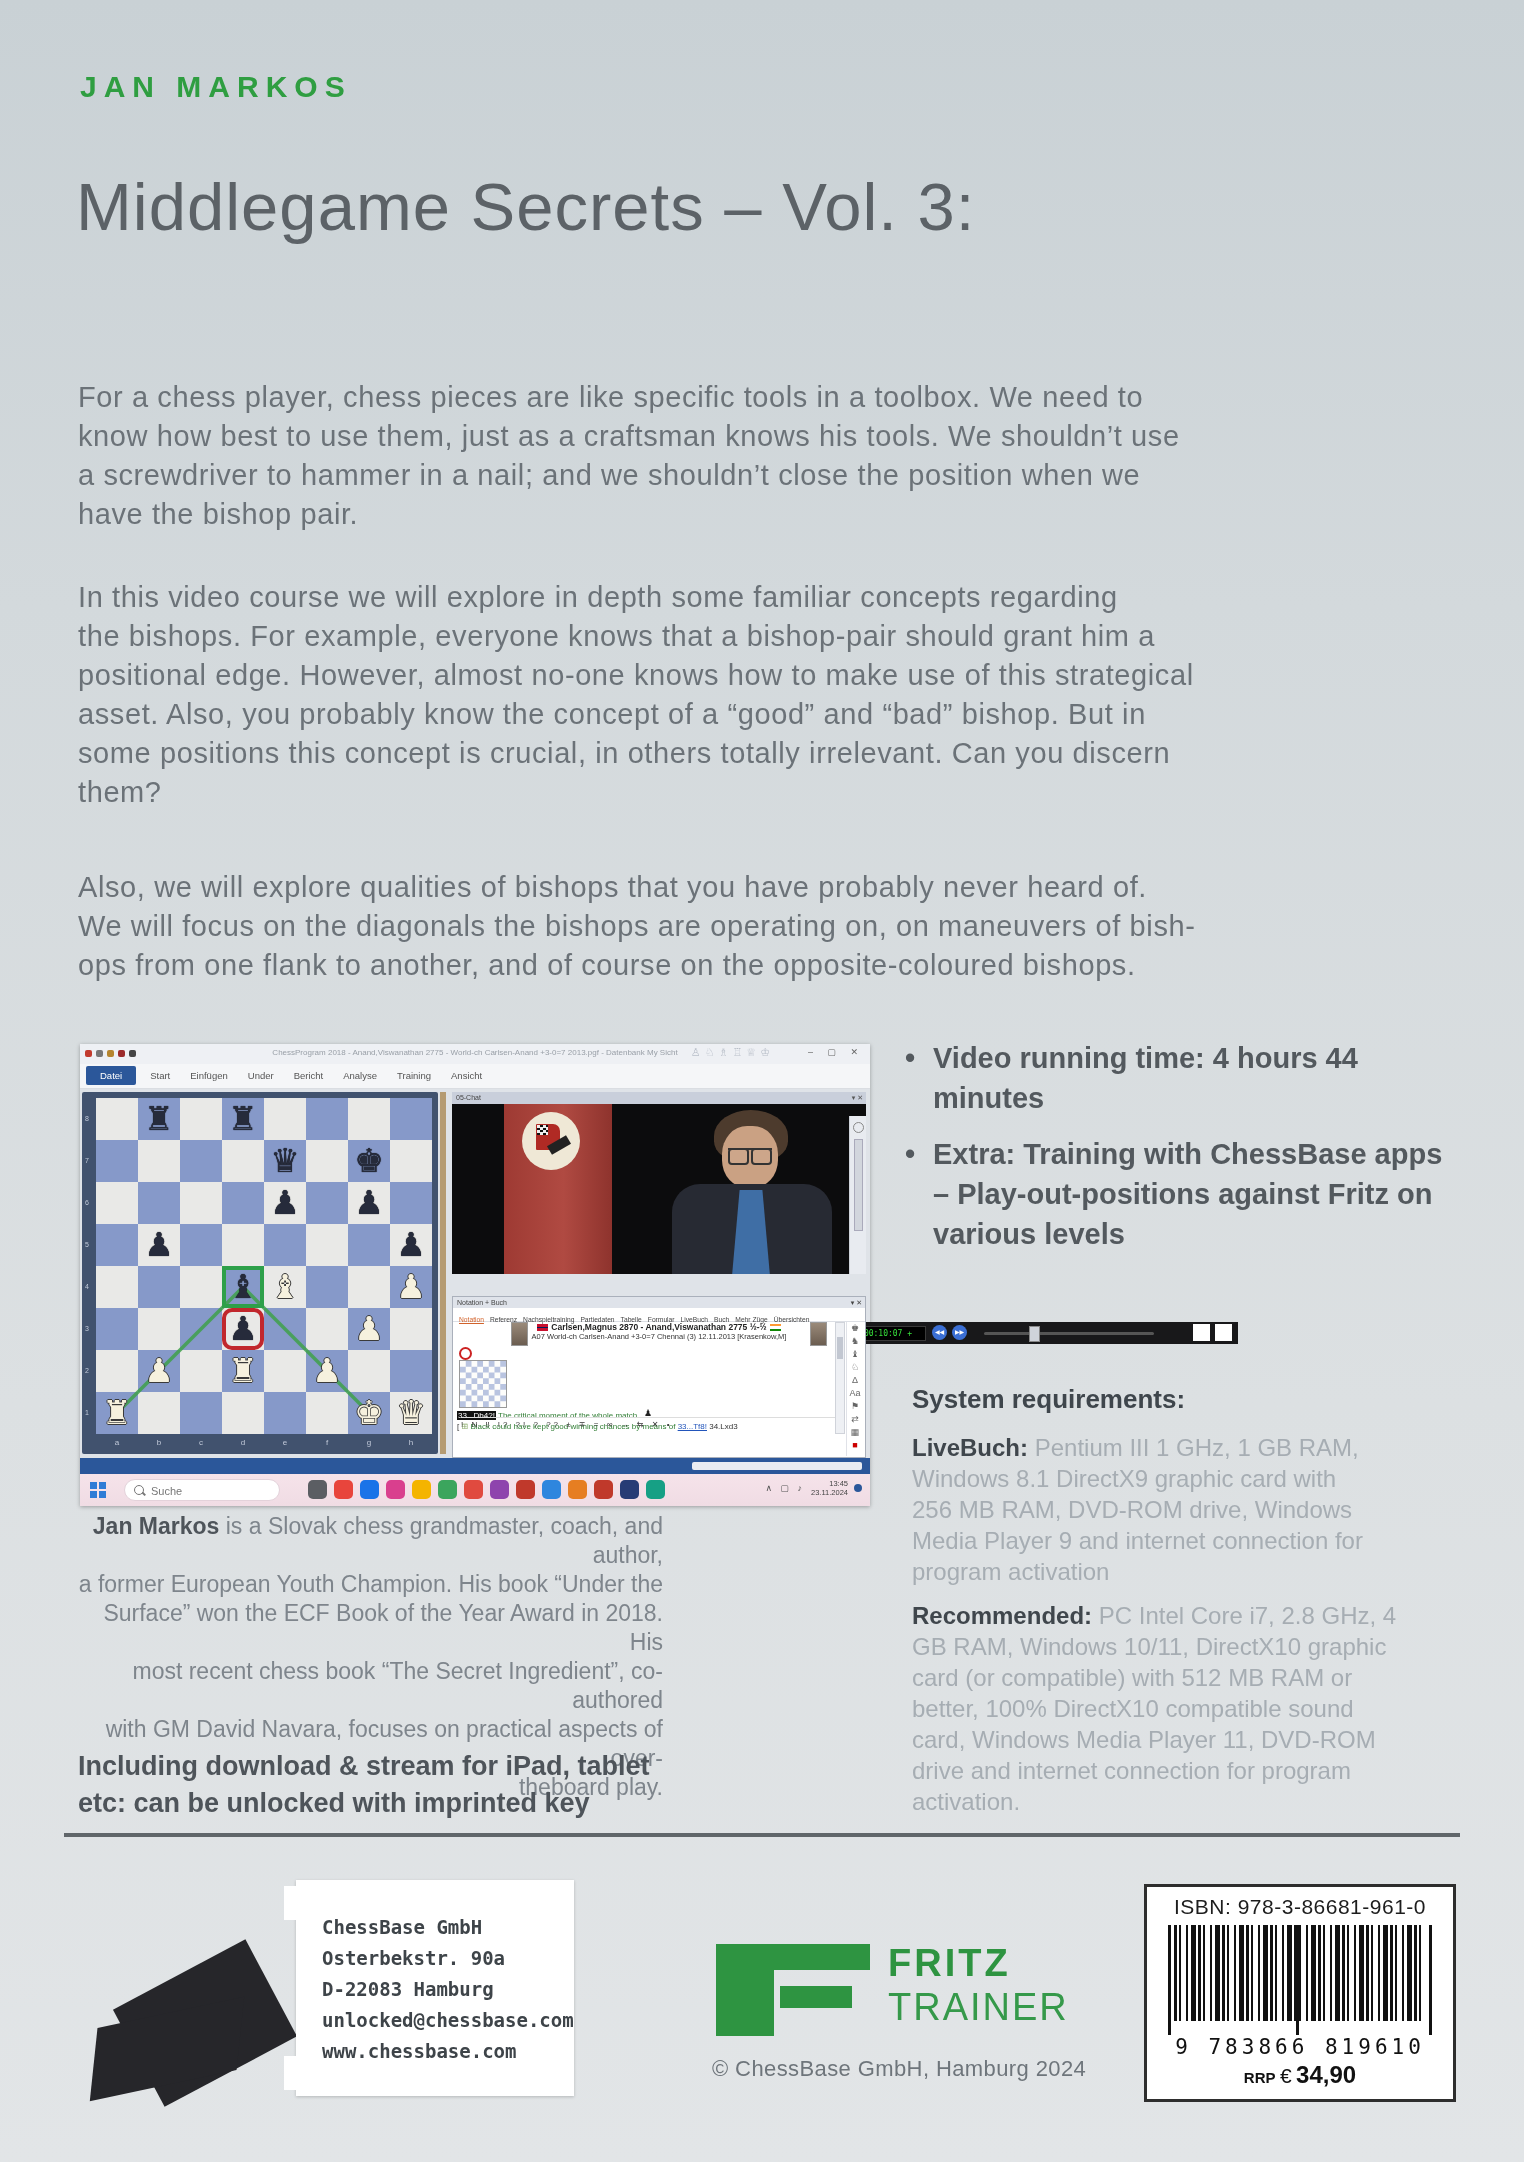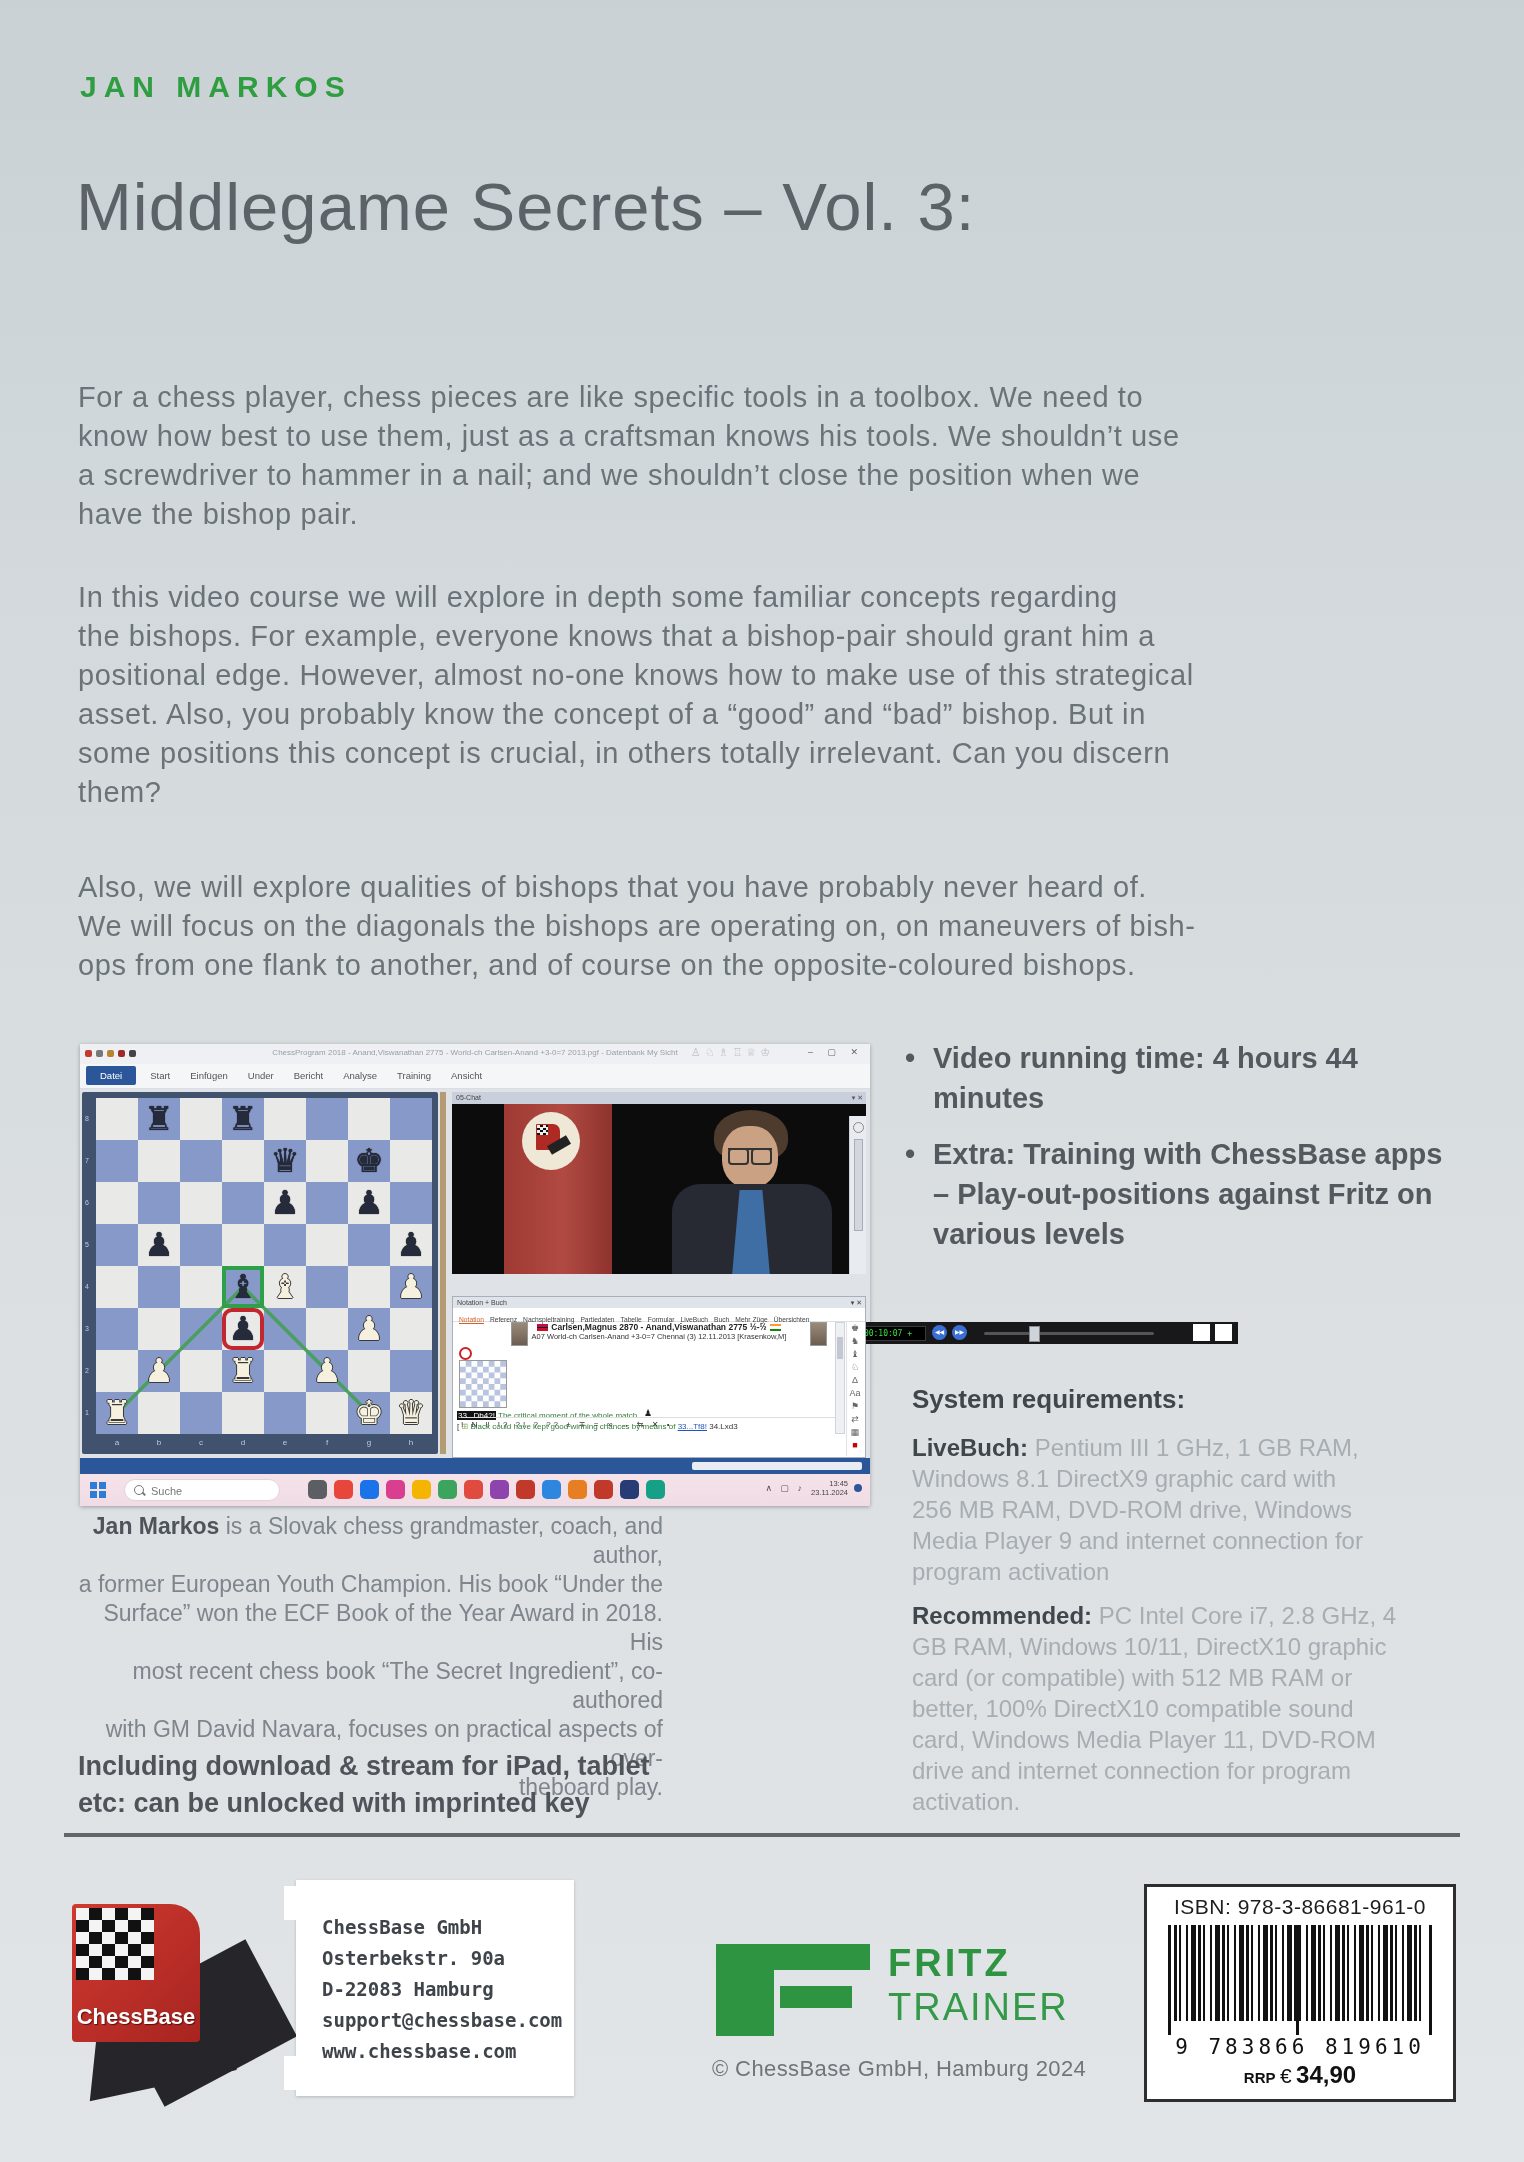--- a/index.html
+++ b/index.html
@@ -218,32 +218,28 @@
 theboard play.</span></div>
 
 <div class="abs including preline">Including download &amp; stream for iPad, tablet
 etc: can be unlocked with imprinted key</div>
 
 <div class="abs divider"></div>
 
 <div class="abs cb-logo">
   <div class="cb-shadow"></div>
   <div class="cb-shadow2"></div>
-  <div class="cb-red">
-    <div class="cb-checker"></div>
-    <div class="cb-text">ChessBase</div>
-  </div>
 </div>
 
 <div class="abs addr-card">
   <div class="addr-lines" id="addr-lines">
       <div>ChessBase GmbH</div>
       <div>Osterbekstr. 90a</div>
       <div>D-22083 Hamburg</div>
-      <div>support@chessbase.com</div>
+      <div>unlocked@chessbase.com</div>
       <div>www.chessbase.com</div>
     </div>
 </div>
 
 <div class="abs fritz">
   <div class="f-stem"></div>
   <div class="f-arm1"></div>
   <div class="f-arm2"></div>
   <div class="f-line1">FRITZ</div>
   <div class="f-line2">TRAINER</div>

